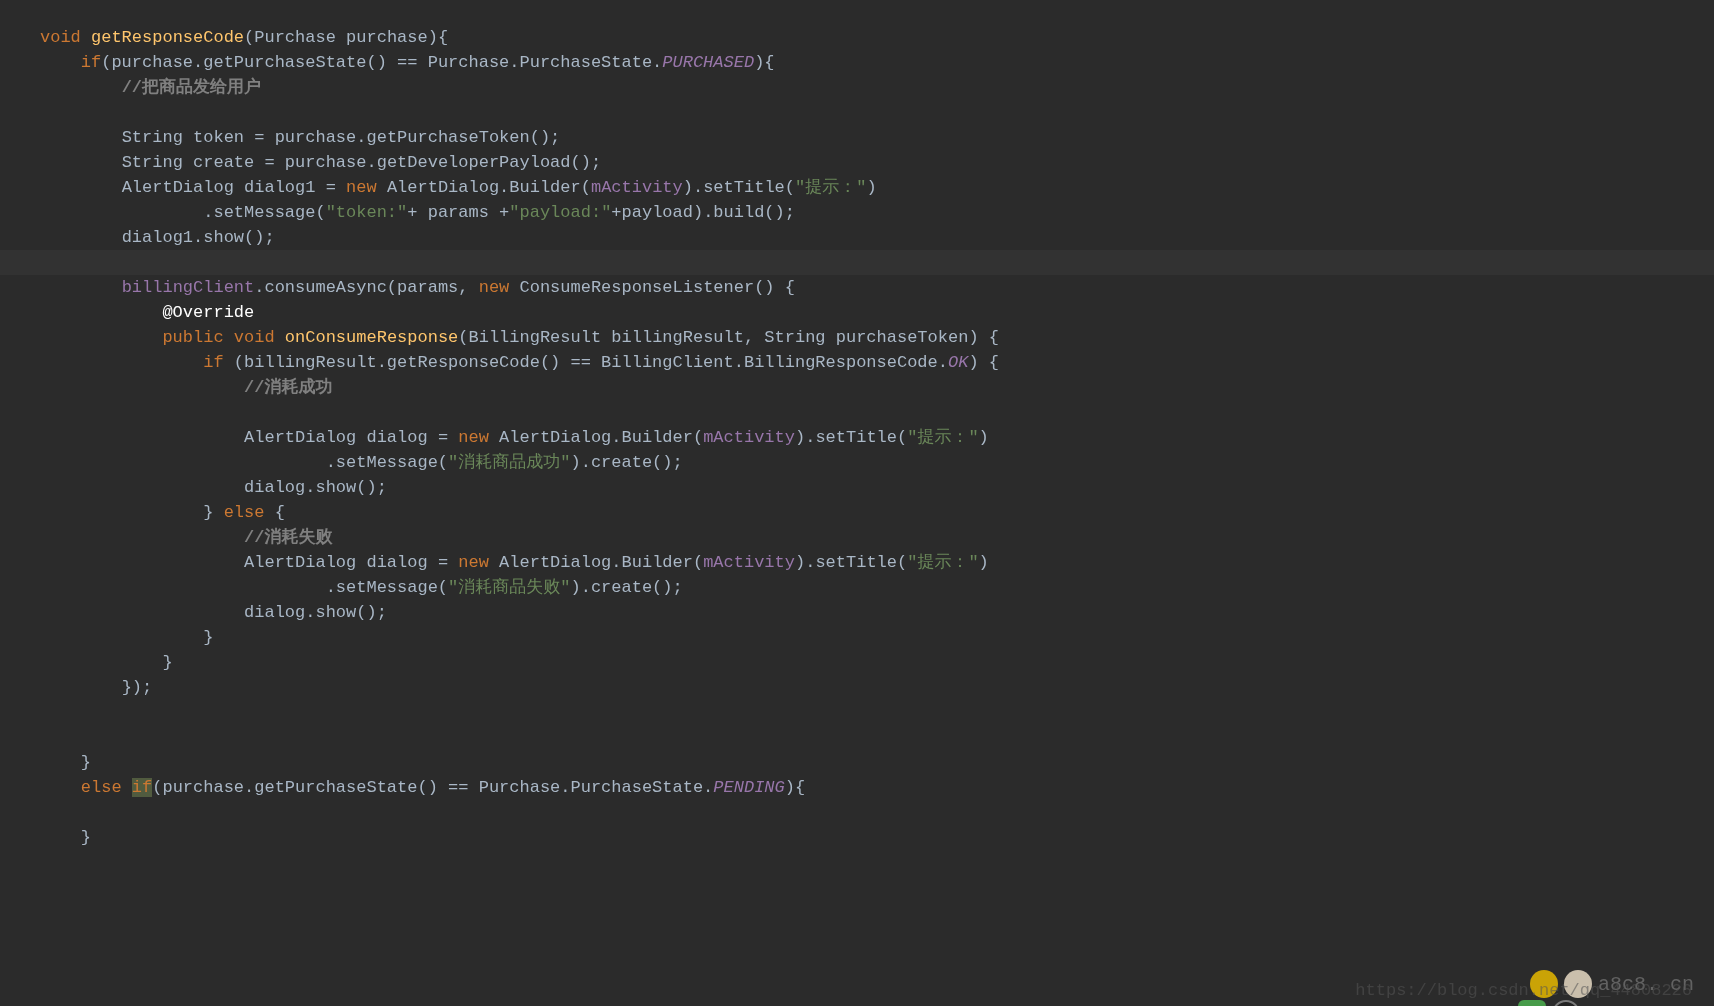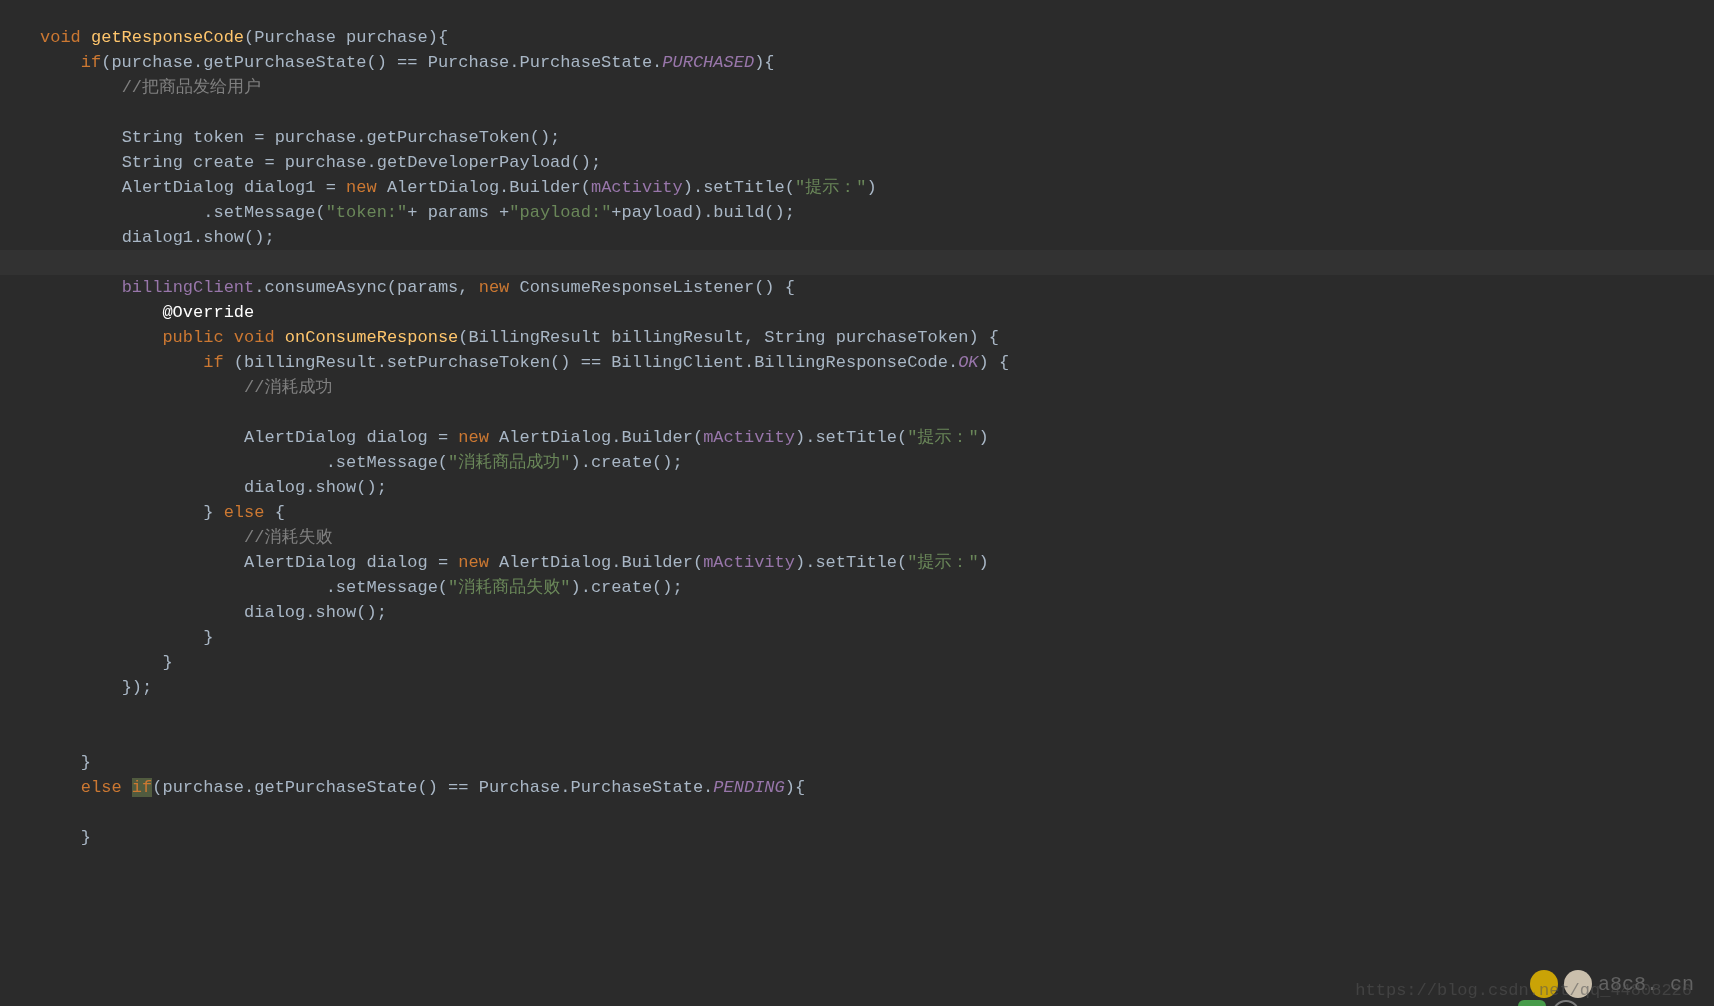--- a/index.html
+++ b/index.html
@@ -24,21 +24,21 @@
     }
     .cursor-line {
       background: #323232;
       position: absolute;
       left: 0;
       right: 0;
       height: 25px;
     }
     .kw { color: #cc7832; }
     .method-decl { color: #ffc66d; }
-    .comment { color: #808080; }
+    .comment { color: #808080; font-weight: bold; }
     .string { color: #6a8759; }
     .annotation { color: #ffffff; }
     .static { font-style: italic; color: #a9b7c6; }
     .static-const { font-style: italic; color: #9876aa; }
     .field { color: #9876aa; }
     
     .watermark-container {
       position: absolute;
       bottom: 8px;
       right: 20px;
@@ -86,21 +86,21 @@
 <span></span>
 <span>        <span>String</span> <span>token = purchase.getPurchaseToken();</span></span>
 <span>        <span>String</span> <span>create = purchase.getDeveloperPayload();</span></span>
 <span>        <span>AlertDialog</span> <span>dialog1 = </span><span class="kw">new</span><span> AlertDialog.Builder(</span><span class="field">mActivity</span><span>).setTitle(</span><span class="string">"提示："</span>)</span>
 <span>                <span>.setMessage(</span><span class="string">"token:"</span><span>+ params +</span><span class="string">"payload:"</span><span>+payload).build();</span></span>
 <span>        <span>dialog1.show();</span></span>
 <span>        <span>ConsumeParams</span> <span>params = ConsumeParams.</span><span class="static">newBuilder</span><span>().setPurchaseToken(token).setDeveloperPayload(payload).build();</span></span>
 <span>        <span class="field">billingClient</span><span>.consumeAsync(params, </span><span class="kw">new</span><span> ConsumeResponseListener() {</span></span>
 <span>            <span class="annotation">@Override</span></span>
 <span>            <span class="kw">public</span> <span class="kw">void</span> <span class="method-decl">onConsumeResponse</span><span>(BillingResult billingResult, String purchaseToken) {</span></span>
-<span>                <span class="kw">if</span><span> (billingResult.setPurchaseToken() == BillingClient.BillingResponseCode.</span><span class="static-const">OK</span><span>) {</span></span>
+<span>                <span class="kw">if</span><span> (billingResult.getResponseCode() == BillingClient.BillingResponseCode.</span><span class="static-const">OK</span><span>) {</span></span>
 <span>                    <span class="comment">//消耗成功</span></span>
 <span></span>
 <span>                    <span>AlertDialog</span> <span>dialog = </span><span class="kw">new</span><span> AlertDialog.Builder(</span><span class="field">mActivity</span><span>).setTitle(</span><span class="string">"提示："</span>)</span>
 <span>                            <span>.setMessage(</span><span class="string">"消耗商品成功"</span><span>).create();</span></span>
 <span>                    <span>dialog.show();</span></span>
 <span>                <span>} </span><span class="kw">else</span><span> {</span></span>
 <span>                    <span class="comment">//消耗失败</span></span>
 <span>                    <span>AlertDialog</span> <span>dialog = </span><span class="kw">new</span><span> AlertDialog.Builder(</span><span class="field">mActivity</span><span>).setTitle(</span><span class="string">"提示："</span>)</span>
 <span>                            <span>.setMessage(</span><span class="string">"消耗商品失败"</span><span>).create();</span></span>
 <span>                    <span>dialog.show();</span></span>

